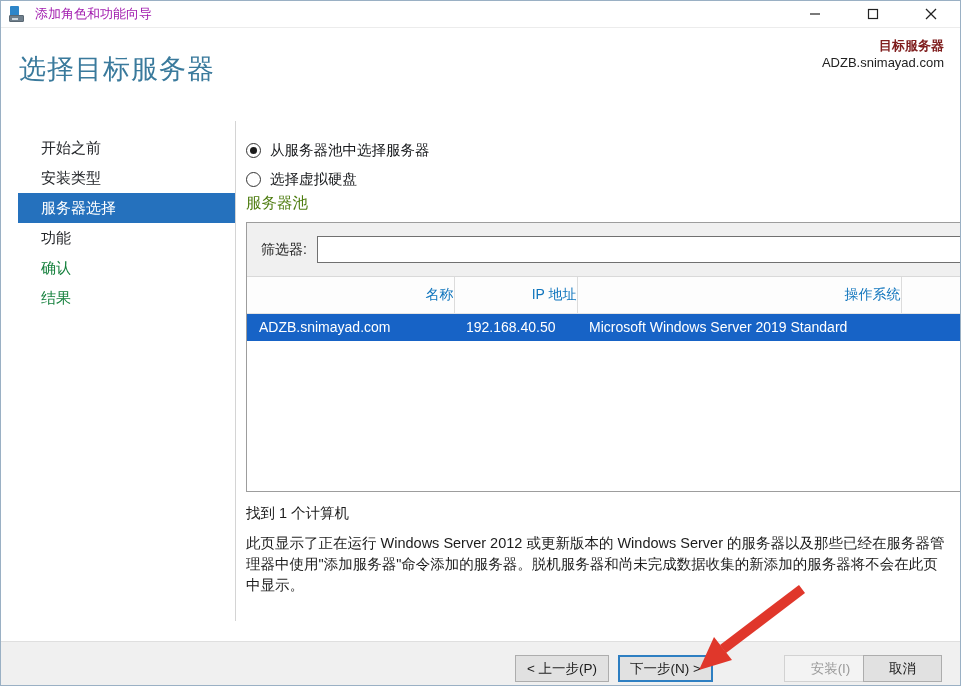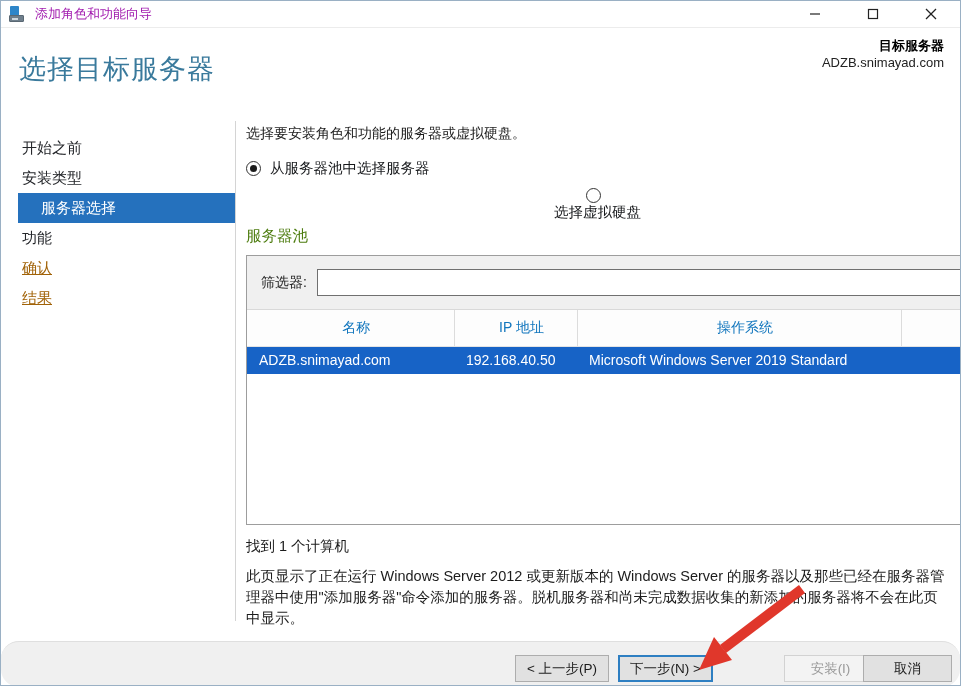--- a/index.html
+++ b/index.html
@@ -20,64 +20,64 @@
   .app-icon .srv { position:absolute; left:0; bottom:0; width:15px; height:7px; background:#6f7f8c; border-radius:1px; border:1px solid #5a6873; }
   .app-icon .led { position:absolute; left:3px; bottom:2px; width:6px; height:2px; background:#cfd8de; }
   .titlebar .title { font-size:13px; margin-left:8px; color:#a21caf; }
   .win-controls { margin-left:auto; display:flex; height:100%; }
   .win-btn { width:58px; height:100%; display:flex; align-items:center; justify-content:center; font-size:14px; color:#222; cursor:default; }
   .win-btn svg { display:block; }
   
   .header { position:absolute; top:28px; left:0; width:100%; height:82px; background:#fff; }
   .page-title { position:absolute; left:18px; top:22px; font-size:27px; color:#3a7a9c; letter-spacing:1px; }
   .target-block { position:absolute; right:16px; top:8px; text-align:right; font-size:13px; line-height:17px; }
-  .target-label { font-weight:bold; color:#000000; }
+  .target-label { font-weight:bold; color:#7f1d1d; }
   .target-server { color:#222; }
   
   .sidebar { position:absolute; top:132px; left:0; width:234px; }
-  .nav-item { height:30px; line-height:30px; padding-left:21px; font-size:15px; color:#25272b; cursor:pointer; }
+  .nav-item { height:30px; line-height:30px; padding-left:40px; font-size:15px; color:#25272b; cursor:pointer; }
   .nav-item.selected {
     margin-left:17px; padding-left:23px; background:#2571bd; color:#ffffff;
   }
-  .nav-item.disabled { color:#a16207; cursor:default;text-decoration:underline; }
+  .nav-item.disabled { color:#15803d; cursor:default; }
   .v-divider { position:absolute; top:120px; left:234px; width:1px; height:500px; background:#d4d4d4; }
   
   .content { position:absolute; left:245px; top:124px; width:703px; }
   .desc { font-size:14px; color:#1c1c1c; }
   .radio-row { display:flex; align-items:center; margin-top:16px; cursor:pointer; }
-  .radio-row + .radio-row { margin-top:10px;flex-direction:column; }
+  .radio-row + .radio-row { margin-top:10px; }
   .radio-outer { width:15px; height:15px; border:1px solid #333; border-radius:50%; background:#fff; margin-right:9px; position:relative; flex:0 0 auto; }
   .radio-outer.checked::after { content:""; position:absolute; left:3px; top:3px; width:7px; height:7px; border-radius:50%; background:#1c1c1c; }
   .radio-label { font-size:14.5px; color:#16181b; }
   .pool-heading { margin-top:4px; font-size:15.5px; color:#4d7c0f; }
   .pool-box { margin-top:8px; width:815px; height:270px; border:1px solid #9d9d9d; background:#fff; position:relative; }
   .filter-bar { height:54px; background:#f0f0f0; border-bottom:1px solid #d9d9d9; display:flex; align-items:center; }
   .filter-label { font-size:14px; margin-left:14px; color:#1c1c1c; }
   .filter-input { margin-left:10px; margin-right:5px; flex:1; height:27px; border:1px solid #707070; background:#fff; font-size:14px; padding:0 6px; font-family:"Liberation Sans",sans-serif; }
   table.pool-table { border-collapse:collapse; width:100%; table-layout:fixed; }
   .pool-table th {
-    height:36px; text-align:center; font-weight:normal; font-size:14px; color:#1075bd;
+    height:36px; text-align:right; font-weight:normal; font-size:14px; color:#1075bd;
     padding-left:12px; border-right:1px solid #dcdcdc; border-bottom:1px solid #e4e4e4; background:#fdfdfd;
   }
   .pool-table th:last-child { border-right:none; }
   .col-name { width:207px; } .col-ip { width:123px; } .col-os { width:324px; } .col-rest { width:auto; }
   .pool-table td { height:28px; font-size:14px; padding-left:12px; white-space:nowrap; overflow:hidden; }
   tr.server-row { background:#1763c6; color:#ffffff; cursor:pointer; }
   .found-text { margin-top:12px; font-size:14.5px; color:#1c1c1c; }
   .note { margin-top:10px; font-size:14.5px; line-height:21px; color:#1c1c1c; width:703px; }
   
-  .footer { position:absolute; left:0; top:640px; width:100%; height:46px; background:#f0f0f0; border-top:1px solid #dfdfdf;border-radius:18px; }
+  .footer { position:absolute; left:0; top:640px; width:100%; height:46px; background:#f0f0f0; border-top:1px solid #dfdfdf; }
   .btn {
     position:absolute; top:13px; height:27px; background:#e1e1e1; border:1px solid #adadad;
     font-size:13.5px; color:#1c1c1c; font-family:"Liberation Sans",sans-serif; text-align:center; line-height:25px; cursor:pointer;
   }
   .btn-prev { left:514px; width:94px; }
   .btn-next { left:617px; width:95px; border:2px solid #2e7fc2; line-height:23px; }
   .btn-install { left:783px; width:93px; background:#f3f3f3; border:1px solid #d2d2d2; color:#9a9a9a; cursor:default; }
-  .btn-cancel { left:862px; width:89px; }
+  .btn-cancel { left:862px; width:79px; }
   
   .arrow-overlay { position:absolute; left:0; top:0; width:961px; height:686px; pointer-events:none; }
 </style>
 </head>
 <body>
 
 <div class="titlebar">
   <div class="app-icon">
     <div class="flag"></div>
       <div class="srv"></div>
@@ -116,21 +116,20 @@
   <div class="nav-item">开始之前</div>
   <div class="nav-item">安装类型</div>
   <div class="nav-item selected">服务器选择</div>
   <div class="nav-item">功能</div>
   <div class="nav-item disabled">确认</div>
   <div class="nav-item disabled">结果</div>
 </div>
 <div class="v-divider"></div>
 
 <div class="content">
-  <div class="desc">选择要安装角色和功能的服务器或虚拟硬盘。</div>
 
   <div class="radio-row">
     <span class="radio-outer checked"></span>
     <span class="radio-label">从服务器池中选择服务器</span>
   </div>
   <div class="radio-row">
     <span class="radio-outer"></span>
     <span class="radio-label">选择虚拟硬盘</span>
   </div>
 

